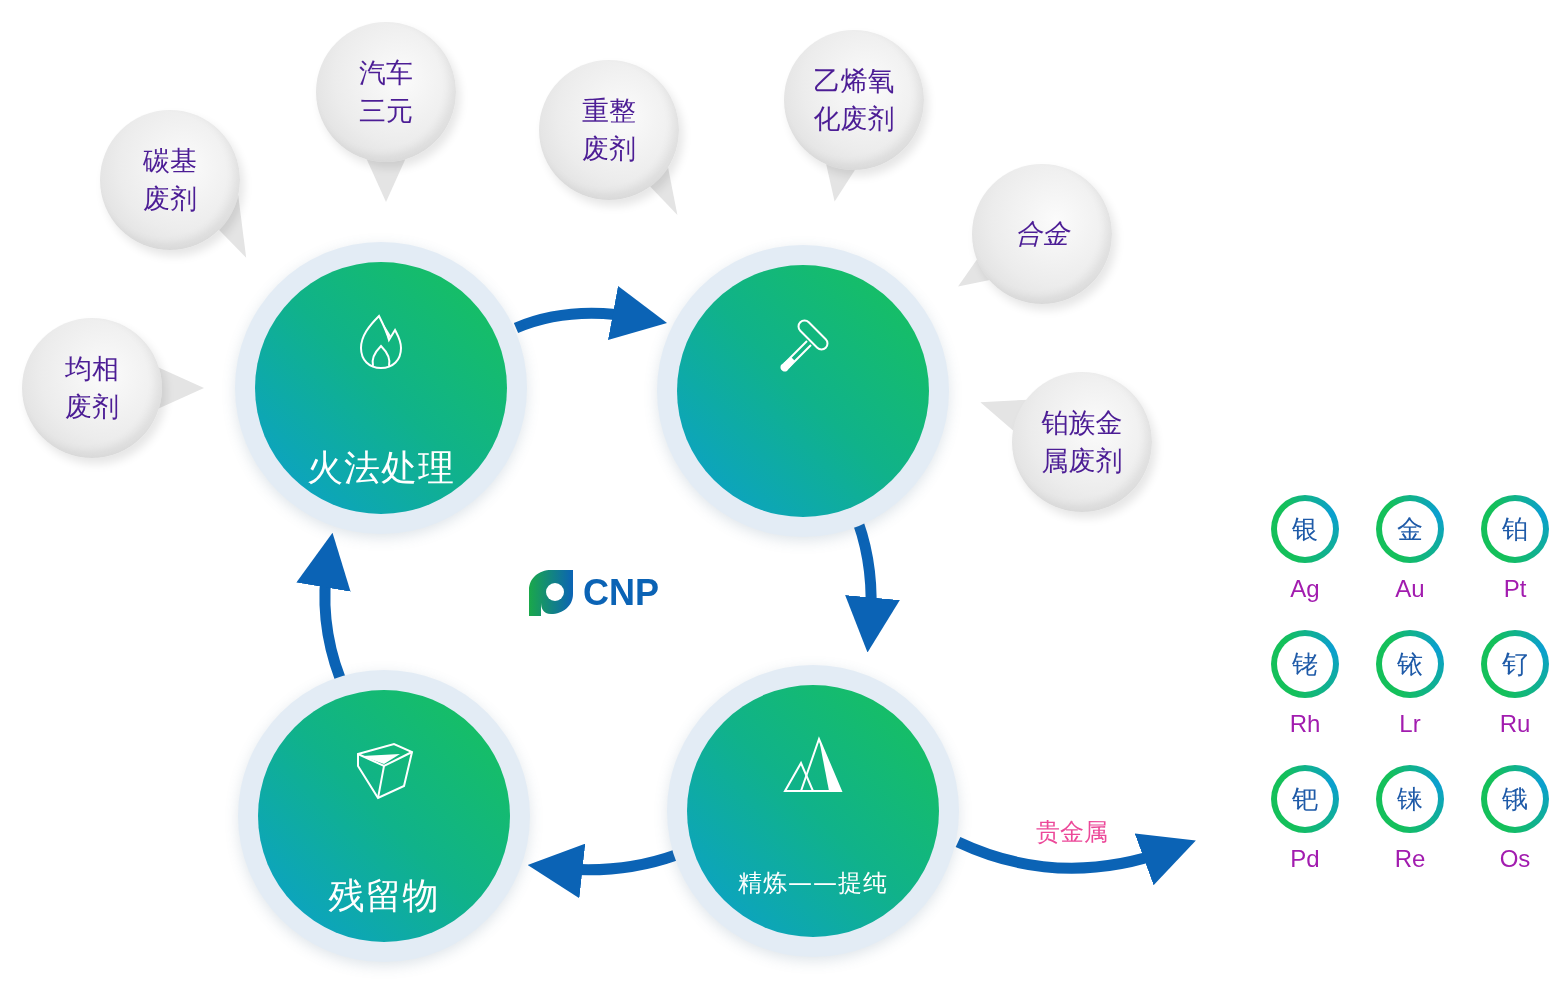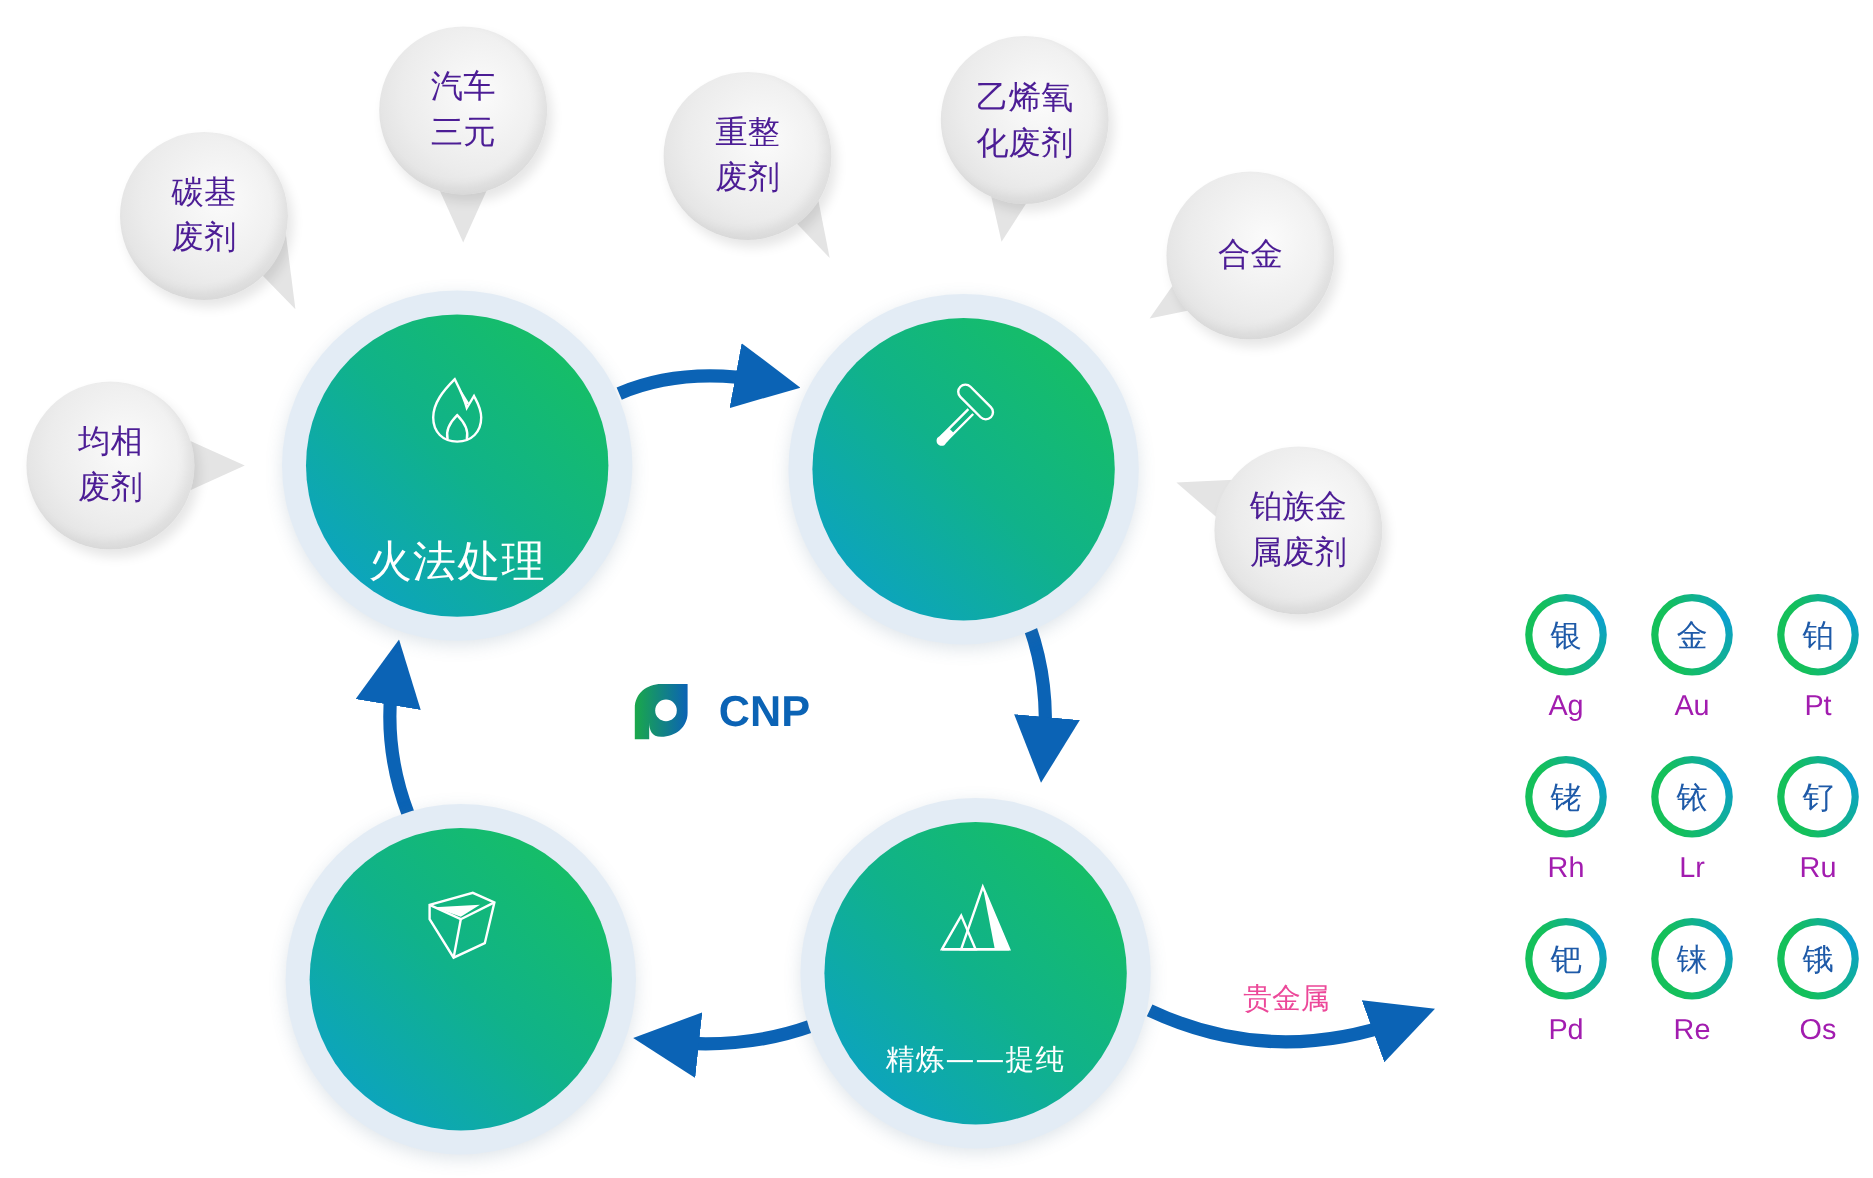--- a/index.html
+++ b/index.html
@@ -20,21 +20,21 @@
   
   .proc { position: absolute; width: 292px; height: 292px; border-radius: 50%; background: #e3ecf5;
     box-shadow: 0 4px 14px rgba(80,110,140,0.18); }
   .proc .inner { position: absolute; left: 20px; top: 20px; width: 252px; height: 252px; border-radius: 50%;
     background: linear-gradient(225deg, #18c25a 0%, #10b28a 50%, #0b9fd0 100%); }
   .proc .icon { position: absolute; left: 96px; top: 50px; width: 60px; height: 60px; }
   .proc .label { position: absolute; left: 0; width: 252px; top: 142px; text-align: center; color: #fff;
     font-size: 36px; letter-spacing: 1px; white-space: nowrap; margin-top: 40px; }
 
   .logo { position: absolute; left: 527px; top: 568px; height: 50px; display: flex; align-items: center; }
-  .logo-text { color: #0b63b5; font-weight: bold; font-size: 36px; margin-left: 24px;
+  .logo-text { color: #0b63b5; font-weight: bold; font-size: 36px; margin-left: 8px;
     font-family: "Liberation Sans", sans-serif; }
 
   .flow-label { position: absolute; left: 1036px; top: 816px; color: #ec4899; font-size: 24px; }
 
   
   .metal { position: absolute; width: 80px; text-align: center; }
   .metal .ring { width: 68px; height: 68px; margin: 0 auto; border-radius: 50%; position: relative;
     background: conic-gradient(from 200deg, #14c05a 0deg, #14c05a 120deg, #0b9fd0 220deg, #14c05a 360deg); }
   .metal .ring::after { content: ""; position: absolute; left: 6px; top: 6px; width: 56px; height: 56px;
     border-radius: 50%; background: #fff; }
@@ -69,33 +69,33 @@
   <div class="disc"></div>
   <div class="txt">碳基
 废剂</div>
 </div>
 <div class="bubble" style="left:316px;top:22px;">
   <div class="tail" style="left:42px;top:118px;border-left:28px solid transparent;border-right:28px solid transparent;border-top:62px solid #e4e4e4;"></div>
   <div class="disc"></div>
   <div class="txt">汽车
 三元</div>
 </div>
-<div class="bubble" style="left:553px;top:60px;">
+<div class="bubble" style="left:539px;top:60px;">
   <div class="tail" style="left:100px;top:96px;border-left:28px solid transparent;border-right:10px solid transparent;border-top:64px solid #e4e4e4;transform:rotate(-20deg);"></div>
   <div class="disc"></div>
   <div class="txt">重整
 废剂</div>
 </div>
 <div class="bubble" style="left:784px;top:30px;font-family:Liberation Serif, serif;">
   <div class="tail" style="left:30px;top:110px;border-left:26px solid transparent;border-right:26px solid transparent;border-top:62px solid #e4e4e4;transform:rotate(10deg);"></div>
   <div class="disc"></div>
   <div class="txt">乙烯氧
 化废剂</div>
 </div>
-<div class="bubble" style="left:972px;top:143px;">
+<div class="bubble" style="left:972px;top:164px;font-style:italic;">
   <div class="tail" style="left:-20px;top:80px;border-top:28px solid transparent;border-bottom:20px solid transparent;border-right:60px solid #e4e4e4;transform:rotate(-30deg);"></div>
   <div class="disc"></div>
   <div class="txt">合金</div>
 </div>
 <div class="bubble" style="left:1012px;top:372px;">
   <div class="tail" style="left:-34px;top:18px;border-top:20px solid transparent;border-bottom:30px solid transparent;border-right:62px solid #e4e4e4;transform:rotate(15deg);"></div>
   <div class="disc"></div>
   <div class="txt">铂族金
 属废剂</div>
 </div>
@@ -134,20 +134,21 @@
 </div>
 
 <div class="proc" style="left:238px;top:670px;">
   <div class="inner">
     <svg class="icon" viewBox="0 0 60 60">
       <path d="M4,14 L40,4 L58,12 L50,46 L24,58 L4,26 Z" fill="none" stroke="#fff" stroke-width="2"></path>
       <path d="M4,14 L30,26 L58,12" fill="none" stroke="#fff" stroke-width="2"></path>
       <path d="M30,26 L24,58" fill="none" stroke="#fff" stroke-width="2"></path>
       <path d="M8,16 L30,24 L46,14 Z" fill="#fff"></path>
     </svg>
+    <div class="label">残留物</div>
   </div>
 </div>
 
 <div class="logo">
   <svg width="48" height="50" viewBox="0 0 48 50">
     <defs>
       <linearGradient id="lg" x1="0" y1="0" x2="1" y2="0">
         <stop offset="0" stop-color="#1aa84a"></stop>
           <stop offset="1" stop-color="#0b63b5"></stop>
       </linearGradient>

